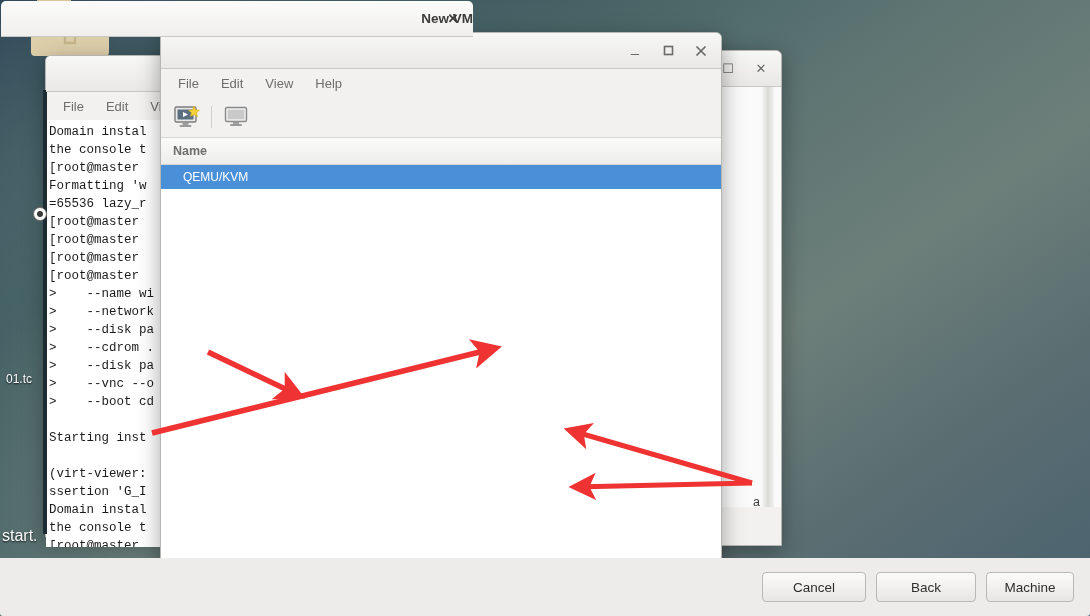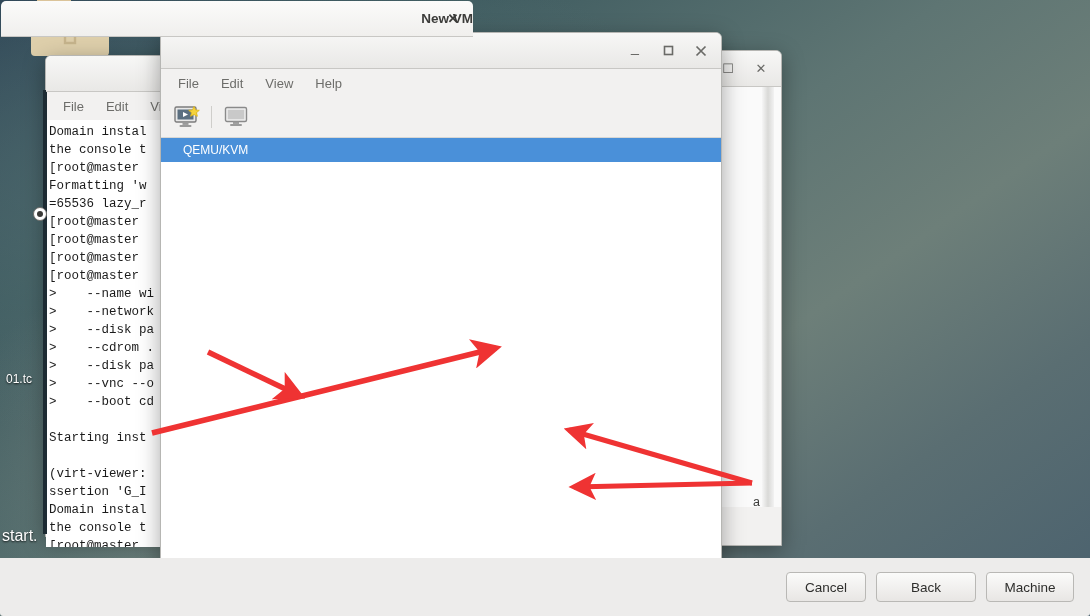--- a/index.html
+++ b/index.html
@@ -218,20 +218,23 @@
     <div class="tbsep"></div>
     <div class="tbicon">
       <svg width="24" height="22" viewBox="0 0 24 22">
         <rect x="1.5" y="1.5" width="21" height="14" rx="1.5" fill="#eee" stroke="#8a8a8a" stroke-width="1.4"></rect>
         <rect x="3.8" y="3.8" width="16.4" height="9.4" fill="#c9c9c9"></rect>
         <rect x="9" y="15.5" width="6" height="2.4" fill="#9a9a9a"></rect>
         <rect x="6" y="18" width="12" height="2" rx="1" fill="#9a9a9a"></rect>
       </svg>
     </div>
   </div>
+  <div class="listhdr">
+    <span>Name</span>
+  </div>
   <div class="listbody">
     <div class="row">
       <span>QEMU/KVM</span>
     </div>
   </div>
 </div>
 
 <div id="newvm">
   <div class="titlebar">
     <div class="title">New VM</div>
@@ -304,21 +307,21 @@
           <span>Microsoft Windows 10</span>
         </div>
         <div class="entrydrop" style="height:32px;width:32px;border-left:1px dashed #a9a8a5;border-radius:3px;margin-left:2px;">
           <span class="caret" style="margin:0;"></span>
         </div>
       </div>
     </div>
   </div>
 
   <div class="footer">
-    <div class="btn" style="width:80px;">Cancel</div>
+    <div class="btn" style="width:104px;">Cancel</div>
     <div class="btn" style="width:100px;">Back</div>
     <div class="btn" style="width:88px;">Machine</div>
   </div>
 </div>
 
 <svg class="arrows" width="1090" height="616">
   <defs>
     <marker id="ah" viewBox="0 0 10 10" refX="8" refY="5" markerWidth="5.5" markerHeight="5.5" orient="auto">
       <path d="M0 0 L10 5 L0 10 L2.4 5 Z" fill="#ef3333"></path>
     </marker>

